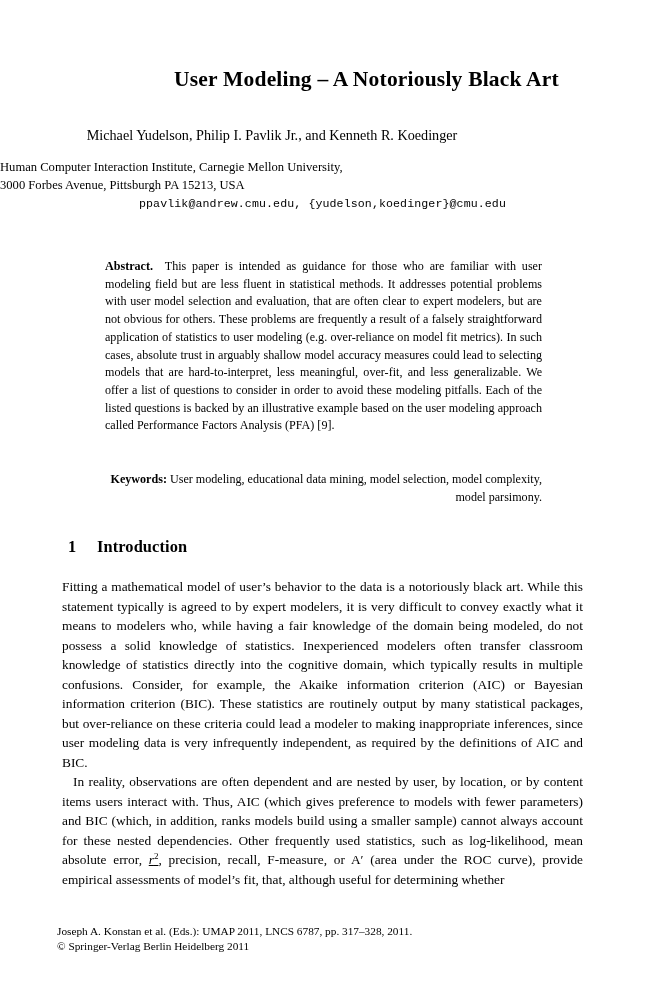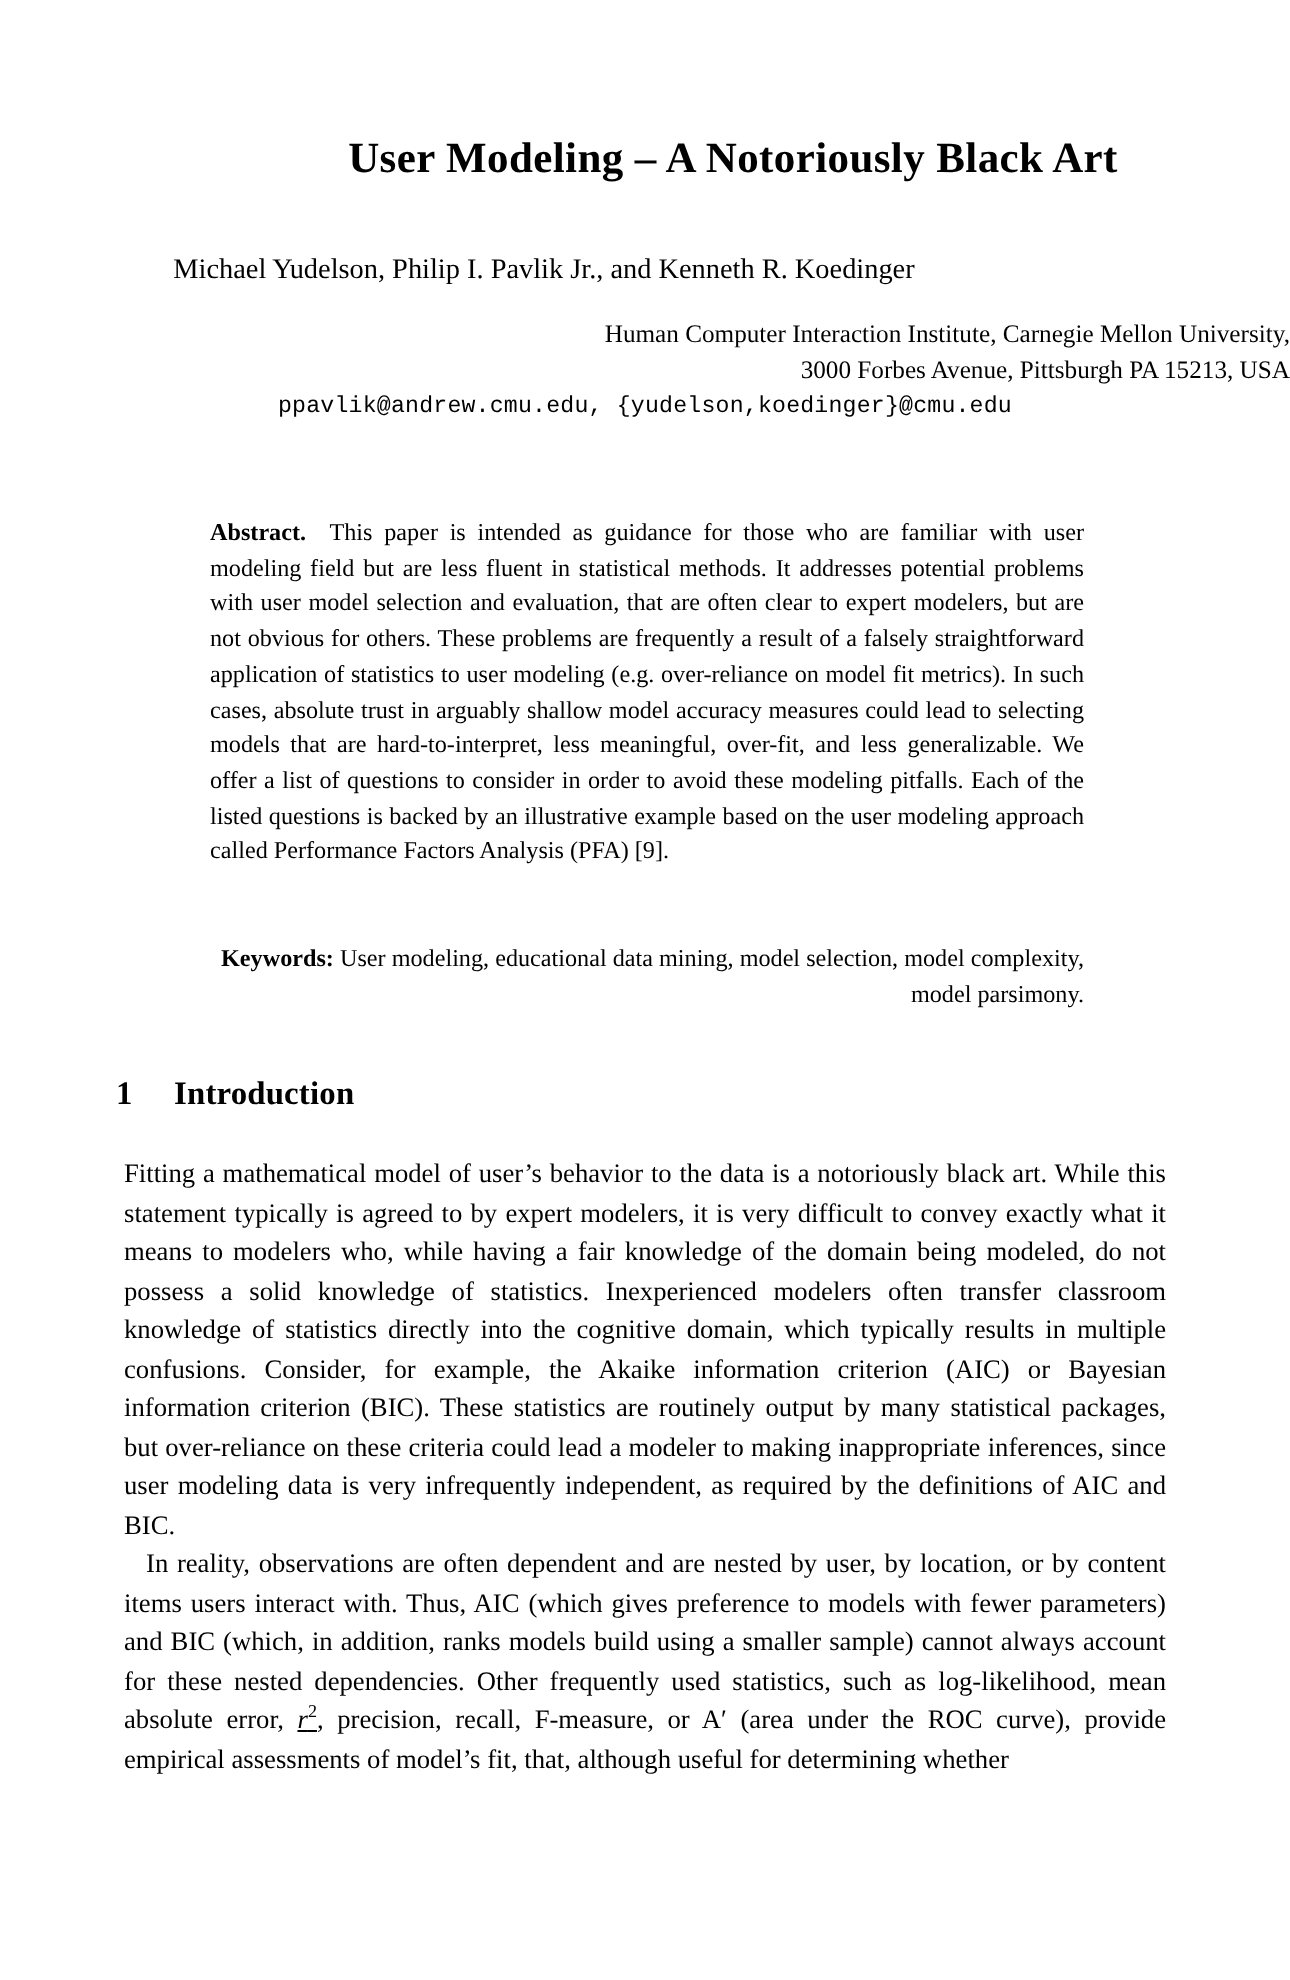--- a/index.html
+++ b/index.html
@@ -48,21 +48,21 @@
     font-size: 14.2px;
     line-height: 1.3;
   }
 
   
   .affiliation {
     position: absolute;
     top: 159px;
     left: 0;
     width: 645px;
-    text-align: right;
+    text-align: left;
     font-size: 12.6px;
     line-height: 1.42;
   }
   .affiliation .line { display: block; }
 
   .emails {
     position: absolute;
     top: 196px;
     left: 0;
     width: 645px;
@@ -97,21 +97,21 @@
     line-height: 1.465;
     text-align: right;
   }
   .keywords .lead { font-weight: bold; }
   .keywords .lead::after { content: " "; }
 
   
   .section-head {
     position: absolute;
     top: 537px;
-    left: 58px;
+    left: 68px;
     width: 521px;
     font-size: 16.4px;
     font-weight: bold;
     letter-spacing: 0.1px;
   }
   .section-head .num {
     display: inline-block;
     width: 29px;
   }
 
@@ -186,14 +186,18 @@
 
   <div class="section-head">
     <span class="num">1</span><span>Introduction</span>
   </div>
 
   <div class="body-text">
     <p>Fitting a mathematical model of user’s behavior to the data is a notoriously black art. While this statement typically is agreed to by expert modelers, it is very difficult to convey exactly what it means to modelers who, while having a fair knowledge of the domain being modeled, do not possess a solid knowledge of statistics. Inexperienced modelers often transfer classroom knowledge of statistics directly into the cognitive domain, which typically results in multiple confusions. Consider, for example, the Akaike information criterion (AIC) or Bayesian information criterion (BIC). These statistics are routinely output by many statistical packages, but over-reliance on these criteria could lead a modeler to making inappropriate inferences, since user modeling data is very infrequently independent, as required by the definitions of AIC and BIC.</p>
     <p class="indent" id="para-2-host">In reality, observations are often dependent and are nested by user, by location, or by content items users interact with. Thus, AIC (which gives preference to models with fewer parameters) and BIC (which, in addition, ranks models build using a smaller sample) cannot always account for these nested dependencies. Other frequently used statistics, such as log-likelihood, mean absolute error, <span class="math-i">r<sup class="sq">2</sup></span>, precision, recall, F-measure, or A′ (area under the ROC curve), provide empirical assessments of model’s fit, that, although useful for determining whether</p>
   </div>
 
+  <div class="footer">
+    <span class="line">Joseph A. Konstan et al. (Eds.): UMAP 2011, LNCS 6787, pp. 317–328, 2011.</span>
+    <span class="line copy-mark">© Springer-Verlag Berlin Heidelberg 2011</span>
+  </div>
 
 </div>
 
 </body></html>

